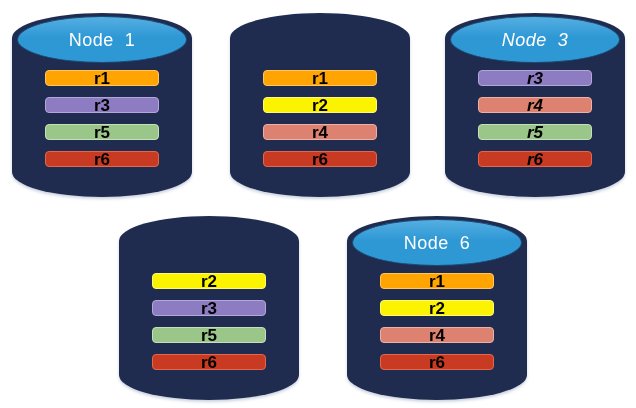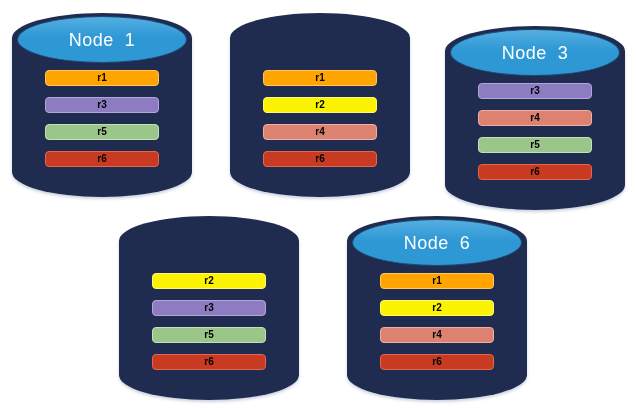--- a/index.html
+++ b/index.html
@@ -13,21 +13,21 @@
     position:relative;
     width:636px;height:408px;
     background:#ffffff;
   }
   .node{
     position:absolute;
     width:180px;height:184px;
   }
   .n0{left:12px;top:13px;}
   .n1{left:230px;top:13px;}
-  .n2{left:445px;top:26px;}
+  .n2{left:445px;top:13px;font-style:italic;}
   .n3{left:119px;top:216px;}
   .n4{left:347px;top:216px;}
   .cyl-body{
     position:absolute;inset:0;
     background:#1F2C4F;
     border-radius:90px / 25px;
     box-shadow:0 2px 3px rgba(140,155,185,.45);
   }
   .cyl-cap{
     position:absolute;
@@ -53,21 +53,21 @@
   }
   .bar{
     width:112px;height:14px;
     background:var(--fill,#ccc);
     border:1px solid var(--line,#eee);
     border-radius:4px;
     display:flex;align-items:center;justify-content:center;
   }
   .bar-label{
     color:#000000;
-    font-size:10px;
+    font-size:17px;
     font-weight:bold;
     line-height:1;
   }
 </style>
 </head>
 <body>
 
 <div class="stage">
 
   <div class="node n0">

